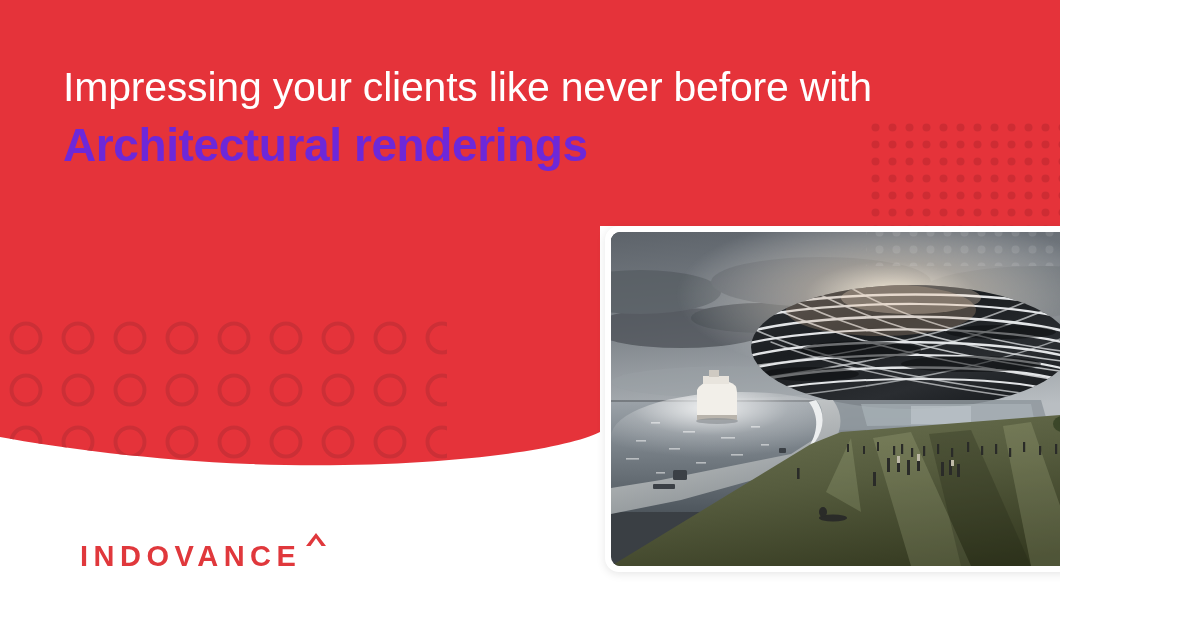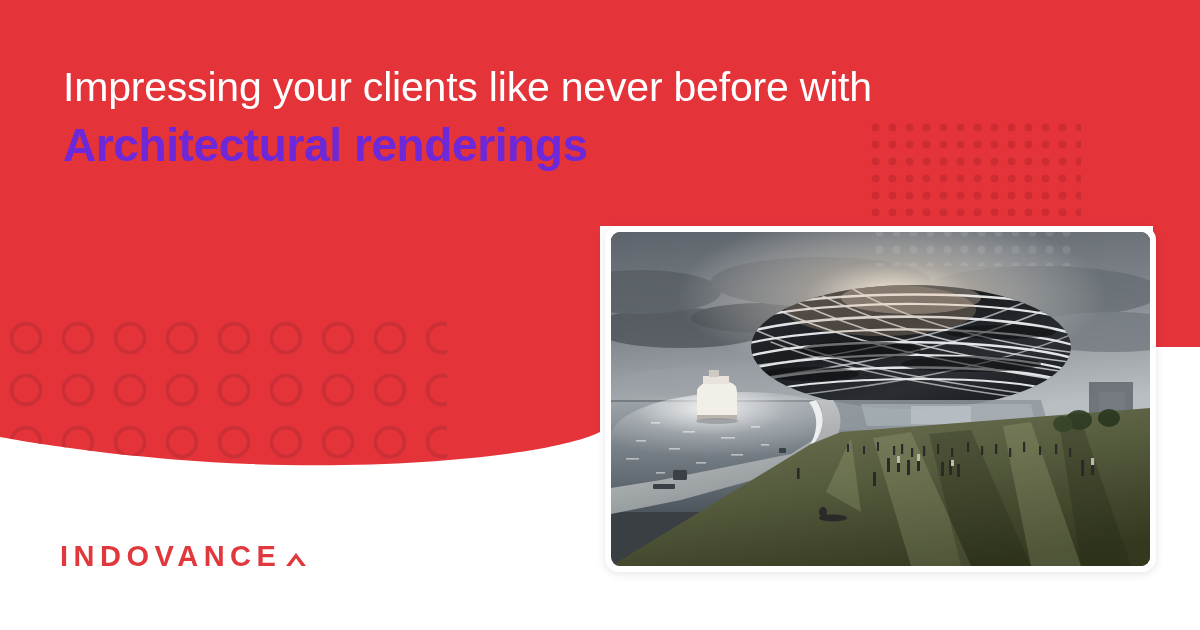--- a/index.html
+++ b/index.html
@@ -7,21 +7,21 @@
     padding: 0;
     background: #ffffff;
   }
   body {
     font-family: "Liberation Sans", sans-serif;
     -webkit-font-smoothing: antialiased;
   }
 
   .banner {
     position: relative;
-    width: 1200px;
+    width: 1060px;
     height: 630px;
     overflow: hidden;
     background: #ffffff;
   }
 
   
   .red-shape {
     position: absolute;
     left: 0;
     top: 0;
@@ -53,24 +53,24 @@
     line-height: 1.22;
     color: #6d28d9;
     letter-spacing: -0.4px;
     margin-top: 4px;
     white-space: nowrap;
   }
 
   
   .logo {
     position: absolute;
-    left: 60px;
+    left: 80px;
     top: 527px;
     display: flex;
-    align-items: flex-end;
+    align-items: flex-start;
   }
   .logo-wordmark {
     font-size: 29px;
     font-weight: 700;
     letter-spacing: 5.5px;
     color: #e0383c;
     line-height: 1;
     margin-top: 15px;
   }
   .logo-caret {

